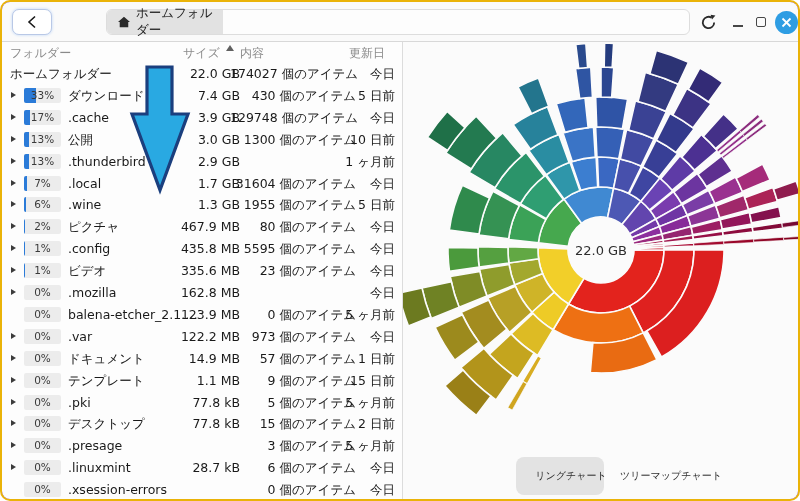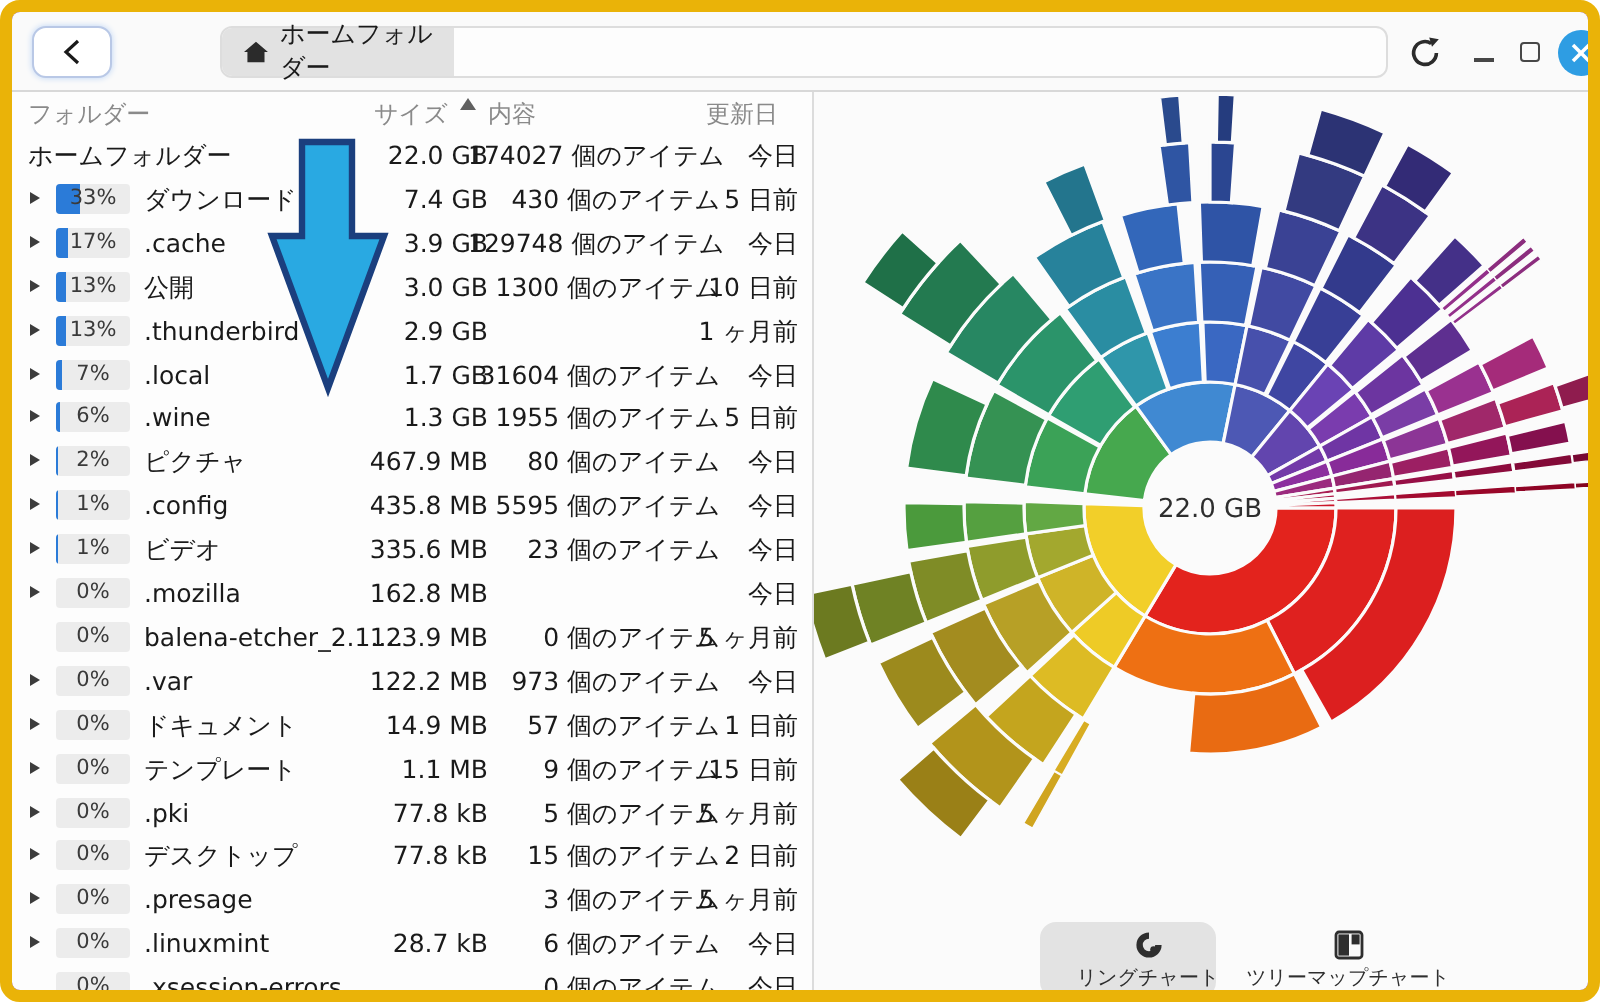--- a/index.html
+++ b/index.html
@@ -1,17 +1,17 @@
 <!DOCTYPE html>
 <html><head>
 <meta charset="utf-8">
 <style>
   * { margin:0; padding:0; box-sizing:border-box; }
   body { background:#fff; font-family:"DejaVu Sans","Liberation Sans",sans-serif; }
-  .window { position:relative; width:800px; height:501px; border:6px solid #eab308;
+  .window { position:relative; width:800px; height:501px; border:2px solid #eab308;
             border-radius:10px; overflow:hidden; background:#701a75; }
   .titlebar { position:absolute; left:0; top:0; width:100%; height:40px;
               background:#fafafa; border-bottom:1px solid #d8d8d8; }
   .backbtn { position:absolute; left:10px; top:7px; width:40px; height:26px; background:#fff;
              border:1px solid #b9c8e6; box-shadow:0 0 3px #bcd4f5; border-radius:7px;
              display:flex; align-items:center; justify-content:center; cursor:pointer; }
   .tabgroup { position:absolute; left:104px; top:7px; width:584px; height:26px;
               background:#fdfdfd; border:1px solid #dddddd; border-radius:6px; }
   .tab { position:absolute; left:0; top:0; width:116px; height:24px; background:#e2e2e2;
          border-radius:5px 0 0 5px; display:flex; align-items:center; gap:6px;
@@ -44,21 +44,21 @@
   .name { position:absolute; left:66px; top:0; line-height:21px; white-space:nowrap; }
   .name.noind { left:8px; }
   .size  { position:absolute; left:150px; top:0; width:88px;  text-align:right; line-height:21px; }
   .items { position:absolute; left:228px; top:0; width:126px; text-align:right; line-height:21px; white-space:nowrap; }
   .date  { position:absolute; right:7px;  top:0; width:70px;  text-align:right; line-height:21px; white-space:nowrap; }
   
   .rightpanel { position:absolute; left:400px; top:40px; width:400px; height:459px;
                 background:#fbfbfb; border-left:1px solid #dcdcdc; }
   #chart { position:absolute; left:0; top:0; }
   .chartbtn { position:absolute; bottom:6px; height:38px; border-radius:8px; cursor:pointer;
-              display:flex; flex-direction:column; align-items:center; justify-content:center; gap:2px;padding-left:20px; }
+              display:flex; flex-direction:row; align-items:center; justify-content:center; gap:2px;padding-left:20px; }
   .chartbtn .lbl { font-size:10px; color:#2e2e2e; white-space:nowrap; }
   #ringbtn { left:113px; width:88px; background:#e3e3e3; }
   #treebtn { left:205px; width:104px; background:transparent; }
   
   #arrow { position:absolute; left:123px; top:60px; }
 </style>
 </head>
 <body>
 
 <div class="window">

